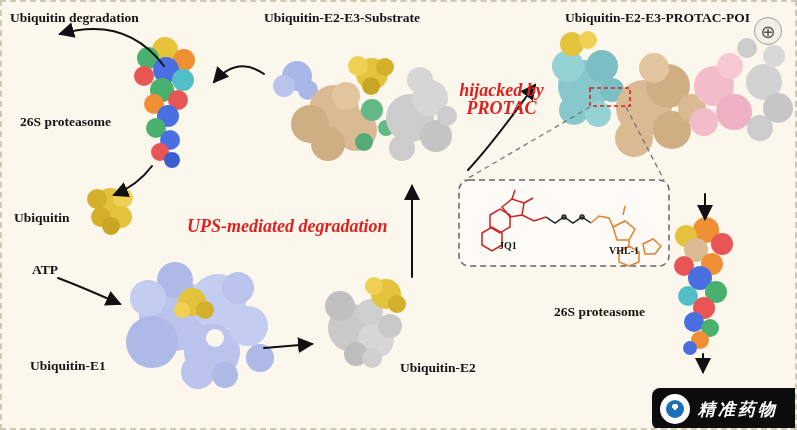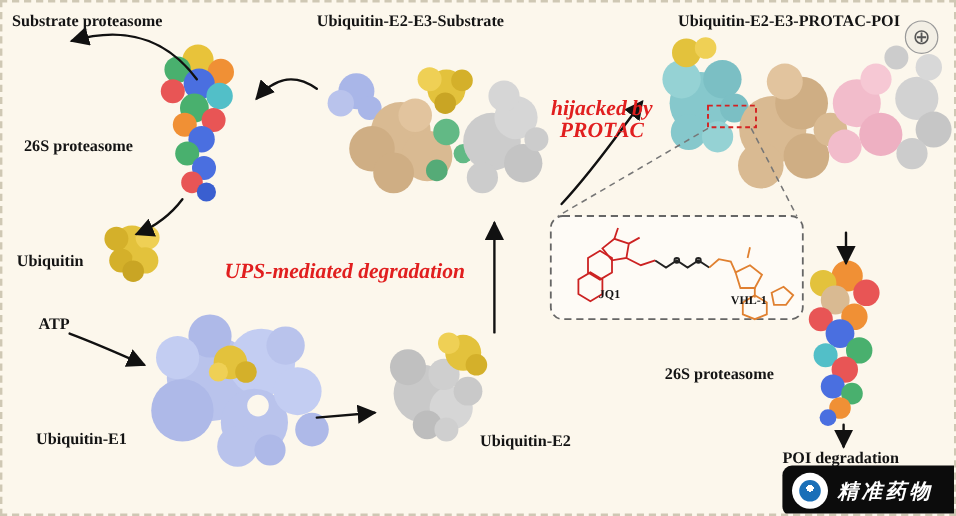--- a/index.html
+++ b/index.html
@@ -219,35 +219,34 @@
       <path d="M56,276 C80,285 100,294 118,302" marker-end="url(#ah)"></path>
       <path d="M262,346 L310,342" marker-end="url(#ah)"></path>
       <path d="M410,275 L410,184" marker-end="url(#ah)"></path>
       <path d="M262,72 C242,58 226,64 212,80" marker-end="url(#ah)"></path>
       <path d="M466,168 C494,138 514,108 533,83" marker-end="url(#ah)"></path>
       <path d="M703,192 L703,217" marker-end="url(#ah)"></path>
       <path d="M701,352 L701,370" marker-end="url(#ah)"></path>
     </g>
   </svg>
 
-  <div class="lbl" style="left:8px;top:8px">Substrate proteasome</div>
+  <div class="lbl" style="left:8px;top:8px">Ubiquitin degradation</div>
   <div class="lbl" style="left:262px;top:8px">Ubiquitin-E2-E3-Substrate</div>
   <div class="lbl" style="left:563px;top:8px">Ubiquitin-E2-E3-PROTAC-POI</div>
   <div class="lbl" style="left:18px;top:112px">26S proteasome</div>
   <div class="lbl" style="left:12px;top:208px">Ubiquitin</div>
   <div class="lbl" style="left:30px;top:260px">ATP</div>
   <div class="lbl" style="left:28px;top:356px">Ubiquitin-E1</div>
   <div class="lbl red" style="left:185px;top:214px">UPS-mediated degradation</div>
   <div class="lbl" style="left:398px;top:358px">Ubiquitin-E2</div>
   <div class="lbl red center" style="left:452px;top:78px">hijacked by</div>
   <div class="lbl red center" style="left:452px;top:96px">PROTAC</div>
   <div class="lbl chem" style="left:497px;top:238px">JQ1</div>
   <div class="lbl chem" style="left:607px;top:243px">VHL-1</div>
   <div class="lbl" style="left:552px;top:302px">26S proteasome</div>
-  <div class="lbl" style="left:650px;top:372px">POI degradation</div>
 
   <div class="zoom">⊕</div>
 
   <div class="watermark">
     <div class="wm-logo">
       <div class="wm-inner"></div>
     </div>
     <span class="wm-text">精准药物</span>
   </div>
 

